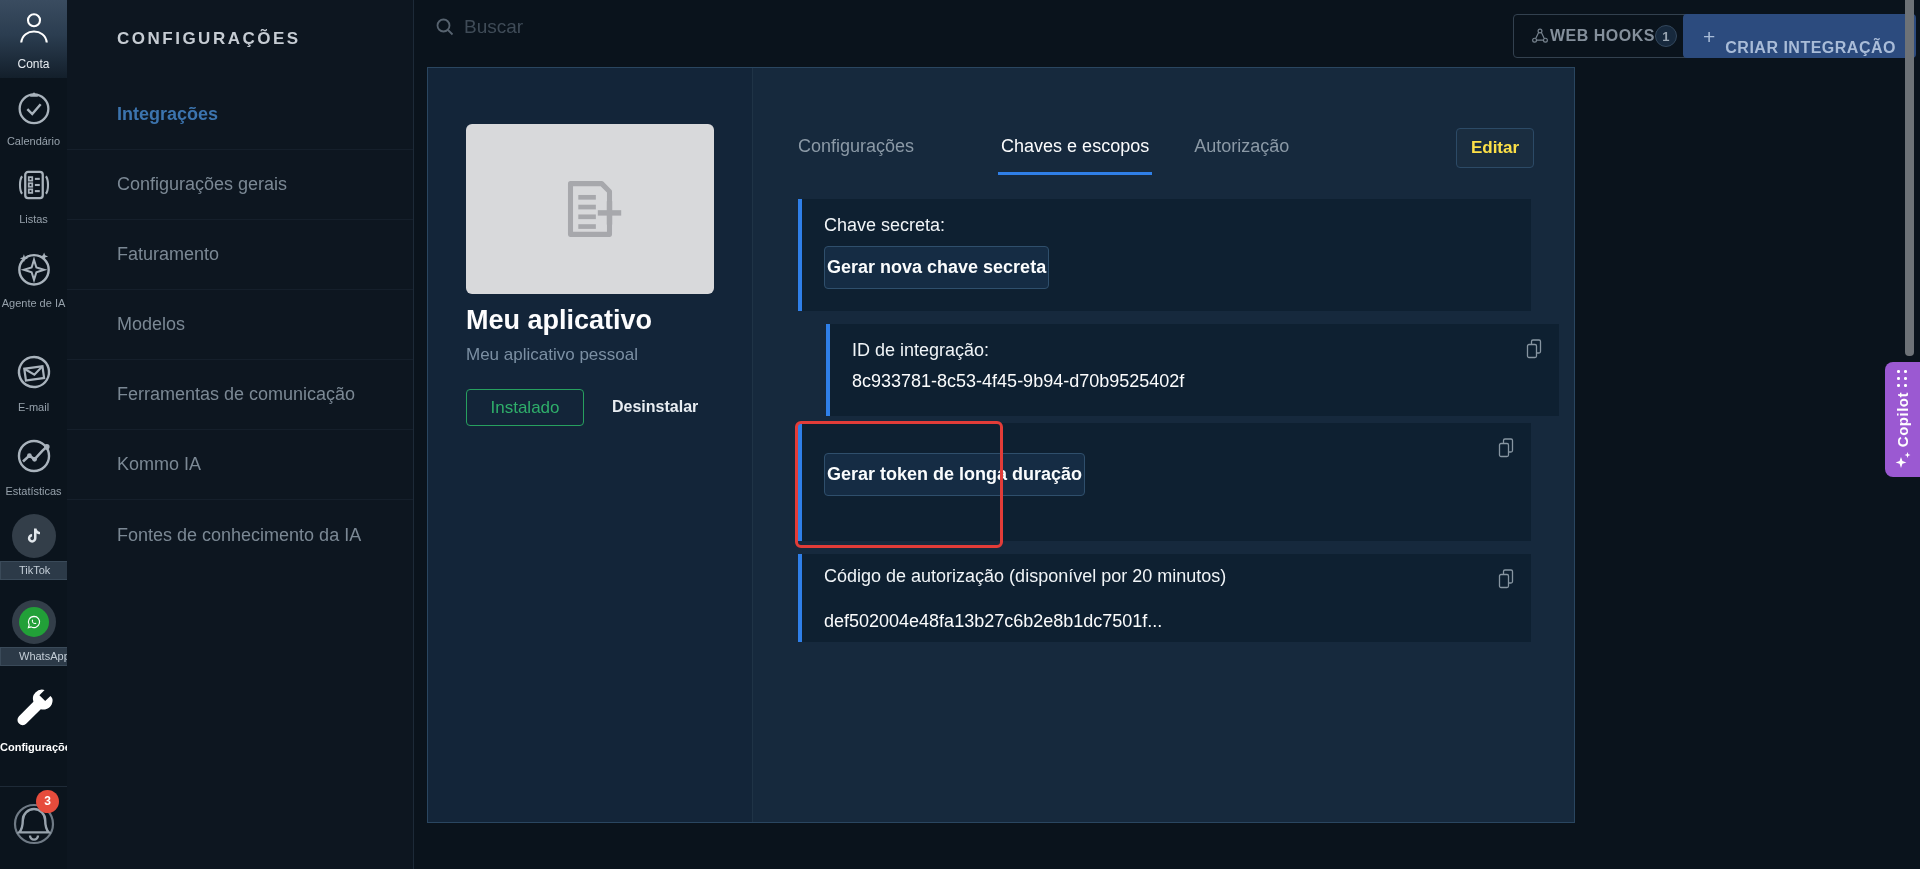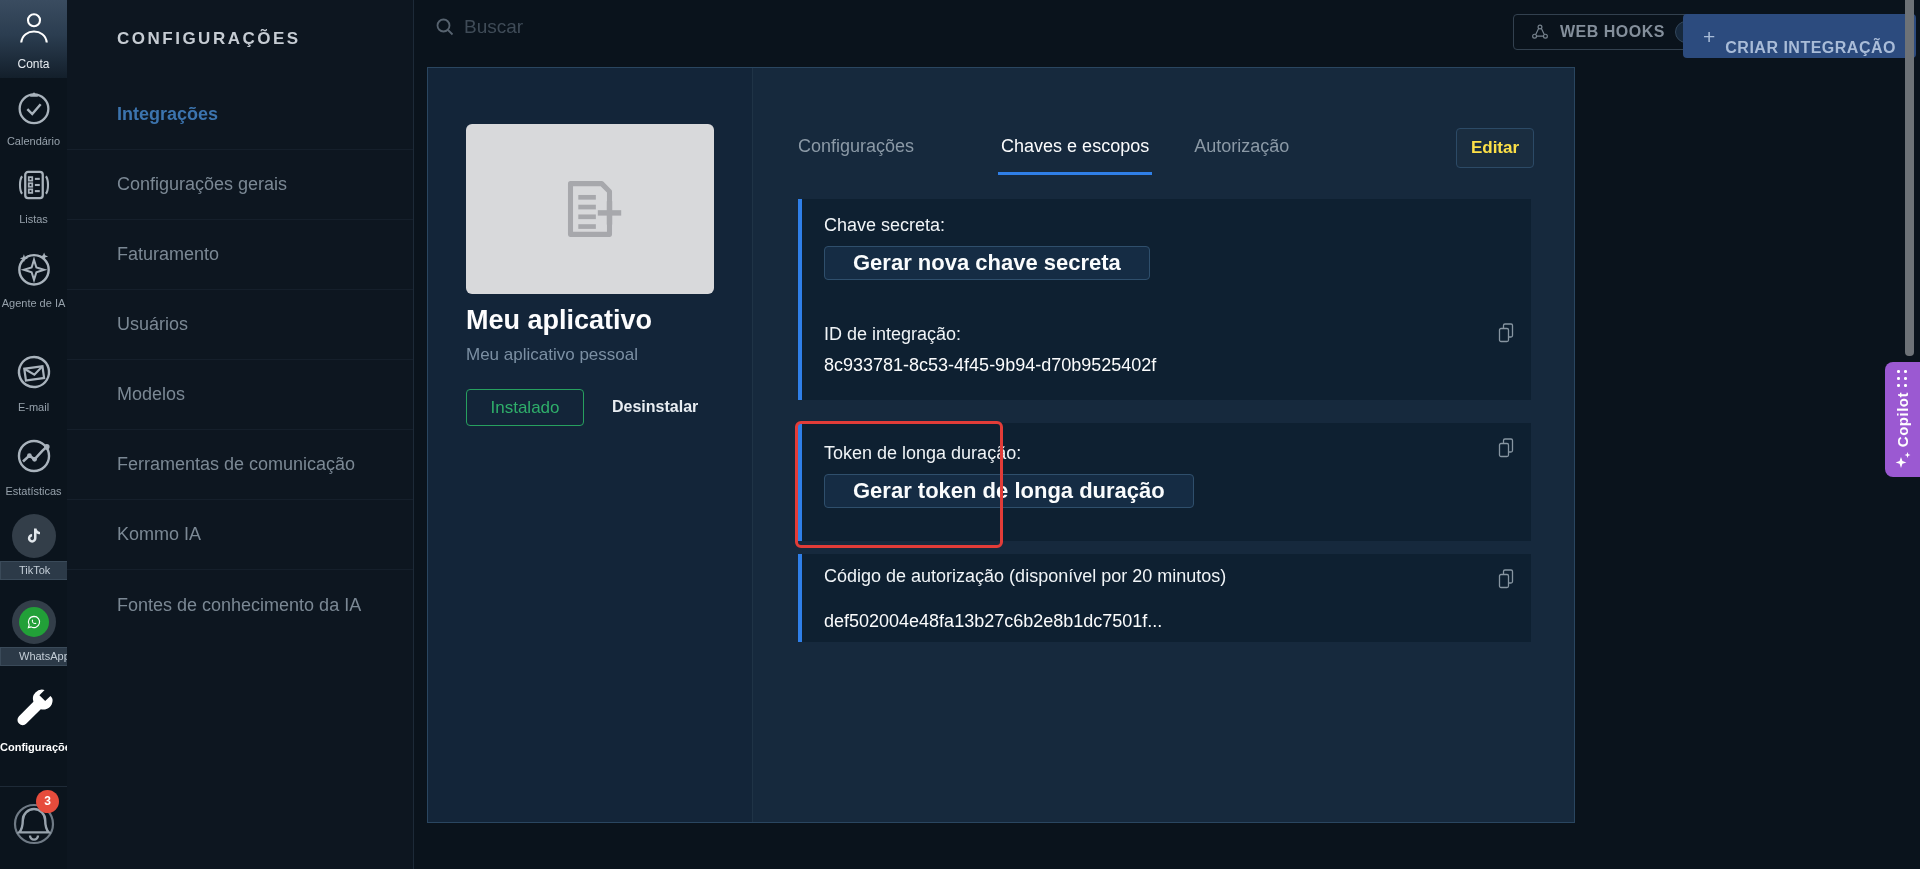--- a/index.html
+++ b/index.html
@@ -52,21 +52,21 @@
   .menu-item{height:70px;display:flex;align-items:center;padding-left:50px;font-size:18px;color:#7b8894;
     border-bottom:1px solid #151f2b;cursor:pointer;}
   .menu-item.active{color:#3c74ae;font-weight:bold;}
   .menu-item:last-child{border-bottom:none;}
   
   .topbar{position:absolute;left:414px;top:0;width:1506px;height:66px;}
   .search{position:absolute;left:20px;top:16px;display:flex;align-items:center;gap:8px;}
   .search input{background:transparent;border:none;outline:none;font-size:19px;color:#fdba74;width:220px;
     font-family:"Liberation Sans","DejaVu Sans",sans-serif;}
   .search input::placeholder{color:#3f4b57;}
-  .btn-webhooks{position:absolute;left:1099px;top:14px;height:36px;display:flex;align-items:center;gap:10px;
+  .btn-webhooks{position:absolute;left:1099px;top:14px;height:44px;display:flex;align-items:center;
     padding:0 16px;border:1px solid #33414f;border-radius:4px;background:transparent;cursor:pointer;}
   .btn-webhooks .lbl{font-size:16px;font-weight:bold;color:#848f9b;letter-spacing:.5px;}
   .wh-badge{width:22px;height:22px;border-radius:50%;background:#17293d;border:1px solid #33475c;
     color:#9aa6b2;font-size:13px;font-weight:bold;display:flex;align-items:center;justify-content:center;}
   .btn-create{position:absolute;left:1269px;top:14px;height:44px;display:flex;align-items:center;gap:10px;
     padding:0 20px;background:#2C4B7E;border:none;border-radius:4px;cursor:pointer;}
   .btn-create .plus{font-size:21px;color:#a9bcd8;line-height:1;}
   .btn-create .lbl{font-size:16px;font-weight:bold;color:#a9bcd8;letter-spacing:.5px;margin-top:24px;}
   
   .panel{position:absolute;left:427px;top:67px;width:1148px;height:756px;border:1px solid var(--panel-border);
@@ -87,26 +87,26 @@
   .tab.active{color:#fbfcfd;margin-left:42px;}
   .tab.active::after{content:"";position:absolute;left:-3px;right:-3px;bottom:0;height:3px;background:var(--accent);}
   .btn-edit{position:absolute;left:1028px;top:60px;width:78px;height:40px;background:rgba(255,255,255,0.02);
     border:1px solid #2c4a66;border-radius:4px;color:#fde047;font-size:17px;font-weight:bold;cursor:pointer;
     font-family:"Liberation Sans","DejaVu Sans",sans-serif;}
   
   .kblock{position:absolute;left:370px;width:733px;background:var(--block-bg);border-left:4px solid var(--accent);
     padding:16px 20px 0 22px;}
   .kblock .klabel{font-size:18px;color:#f0f4f7;}
   .kblock .kvalue{font-size:18px;color:#fbfcfd;margin-top:10px;}
-  .kbtn{margin-top:10px;height:34px;padding:0 28px;background:#152c44;border:1px solid #2f4f6c;border-radius:4px;
-    color:#fafcfd;font-size:22px;font-weight:bold;cursor:pointer;
+  .kbtn{margin-top:10px;height:43px;padding:0 2px;background:#152c44;border:1px solid #2f4f6c;border-radius:4px;
+    color:#fafcfd;font-size:18px;font-weight:bold;cursor:pointer;
     font-family:"Liberation Sans","DejaVu Sans",sans-serif;}
   .copy-ic{position:absolute;top:14px;right:16px;cursor:pointer;}
   .blk-secret{top:131px;height:112px;}
-  .blk-id{top:240px;height:92px;}
+  .blk-id{top:256px;height:92px;margin-left:28px;}
   .blk-token{top:355px;height:118px;padding-top:20px;}
   .blk-code{top:486px;height:88px;padding-top:12px;}
   .red-box{position:absolute;left:367px;top:353px;width:208px;height:127px;border:3px solid var(--red);
     border-radius:6px;z-index:6;pointer-events:none;}
   
   .scroll-thumb{position:absolute;right:6px;top:0;width:9px;height:356px;background:#6d7277;border-radius:0 0 4px 4px;z-index:5;cursor:pointer;}
   .copilot{position:absolute;right:0;top:362px;width:35px;height:115px;background:var(--purple);
     border-radius:8px 0 0 8px;z-index:7;cursor:pointer;display:flex;flex-direction:column;align-items:center;
     justify-content:space-between;padding:8px 0;}
   .dots{display:grid;grid-template-columns:repeat(2,4px);grid-auto-rows:4px;gap:3px;}
@@ -220,21 +220,20 @@
     <div class="bell-badge">3</div>
   </div>
 </div>
 
 <div class="menu">
   <div class="menu-header">CONFIGURAÇÕES</div>
   <div class="menu-items">
     <div class="menu-item active">Integrações</div>
     <div class="menu-item">Configurações gerais</div>
     <div class="menu-item">Faturamento</div>
-    <div class="menu-item">Usuários</div>
     <div class="menu-item">Modelos</div>
     <div class="menu-item">Ferramentas de comunicação</div>
     <div class="menu-item">Kommo IA</div>
     <div class="menu-item">Fontes de conhecimento da IA</div>
   </div>
 </div>
 
 <div class="topbar">
   <div class="search">
     <svg width="22" height="22" viewBox="0 0 22 22">
@@ -296,21 +295,20 @@
   <div class="kblock blk-id">
     <div class="klabel">ID de integração:</div>
     <div class="kvalue">8c933781-8c53-4f45-9b94-d70b9525402f</div>
     <svg class="copy-ic" width="18" height="22" viewBox="0 0 18 22">
       <rect x="6.5" y="2" width="9" height="13" rx="1.5" fill="none" stroke="#8795a1" stroke-width="1.3"></rect>
       <rect x="2.5" y="6.5" width="9" height="13" rx="1.5" fill="#0e2031" stroke="#8795a1" stroke-width="1.3"></rect>
     </svg>
   </div>
 
   <div class="kblock blk-token">
-    <div class="klabel">Token de longa duração:</div>
     <button class="kbtn">Gerar token de longa duração</button>
     <svg class="copy-ic" width="18" height="22" viewBox="0 0 18 22">
       <rect x="6.5" y="2" width="9" height="13" rx="1.5" fill="none" stroke="#8795a1" stroke-width="1.3"></rect>
       <rect x="2.5" y="6.5" width="9" height="13" rx="1.5" fill="#0e2031" stroke="#8795a1" stroke-width="1.3"></rect>
     </svg>
   </div>
 
   <div class="kblock blk-code">
     <div class="klabel">Código de autorização (disponível por 20 minutos)</div>
     <div class="kvalue" style="margin-top:24px">def502004e48fa13b27c6b2e8b1dc7501f...</div>

